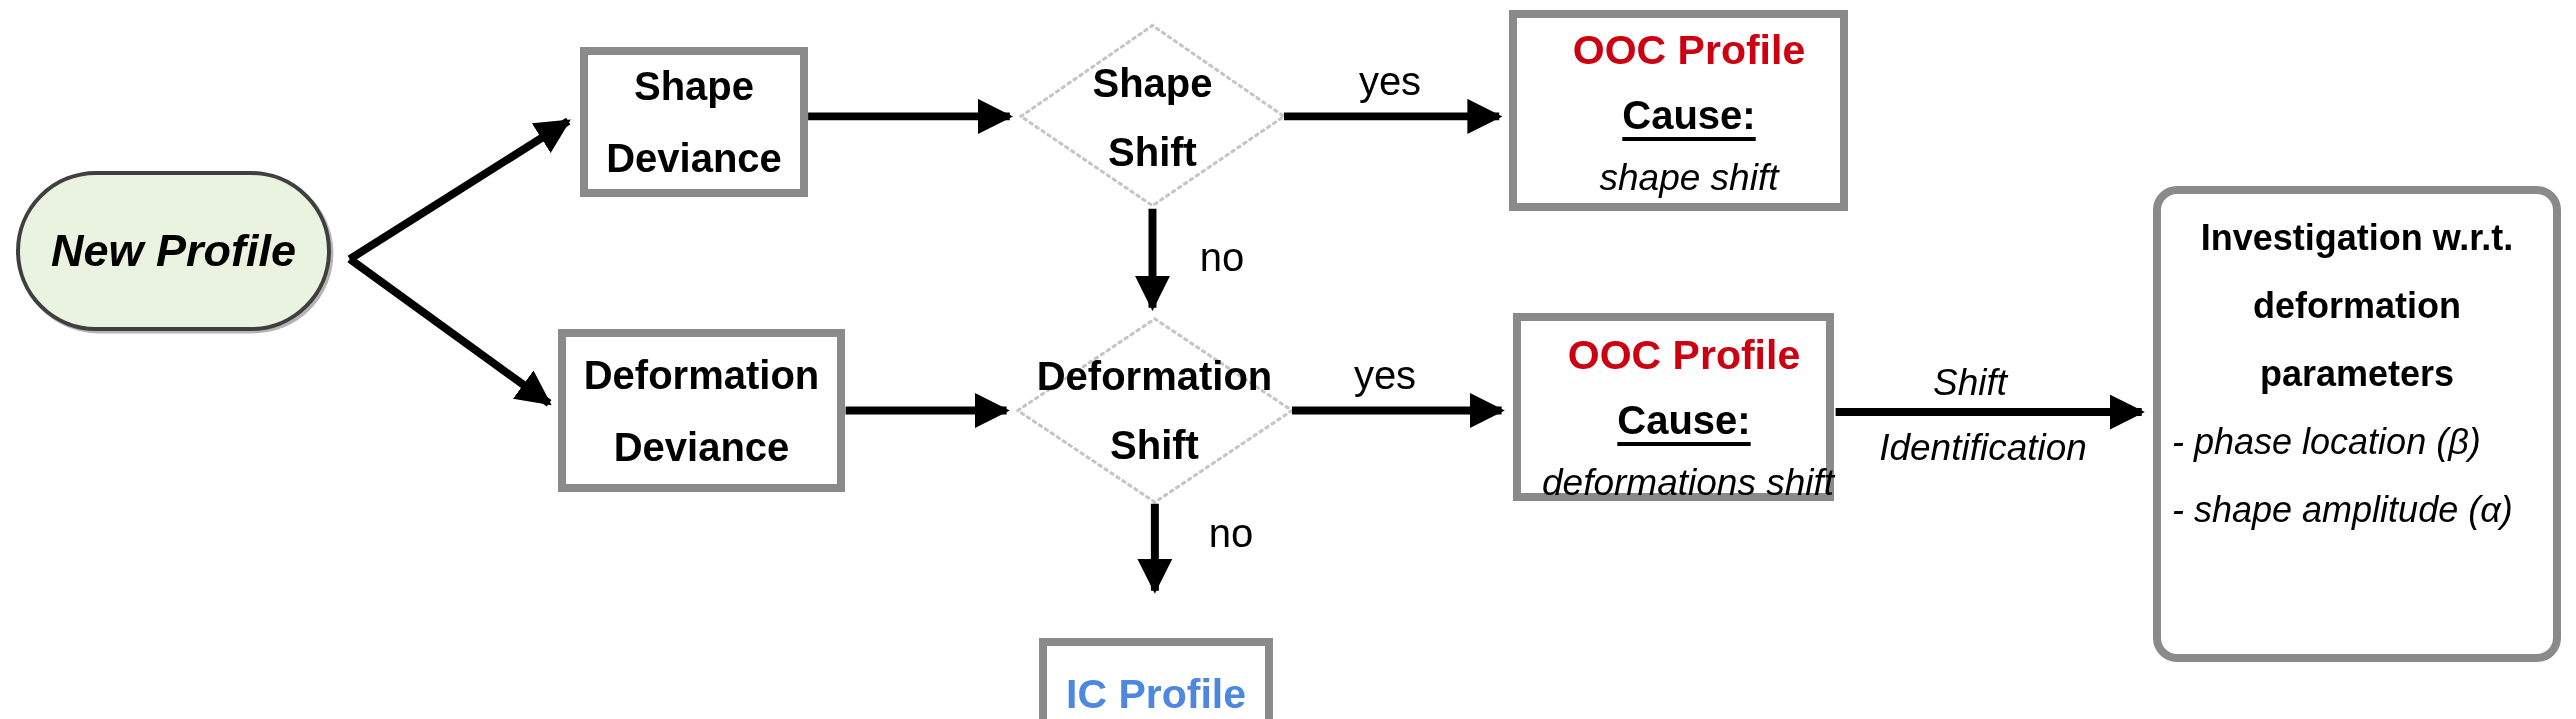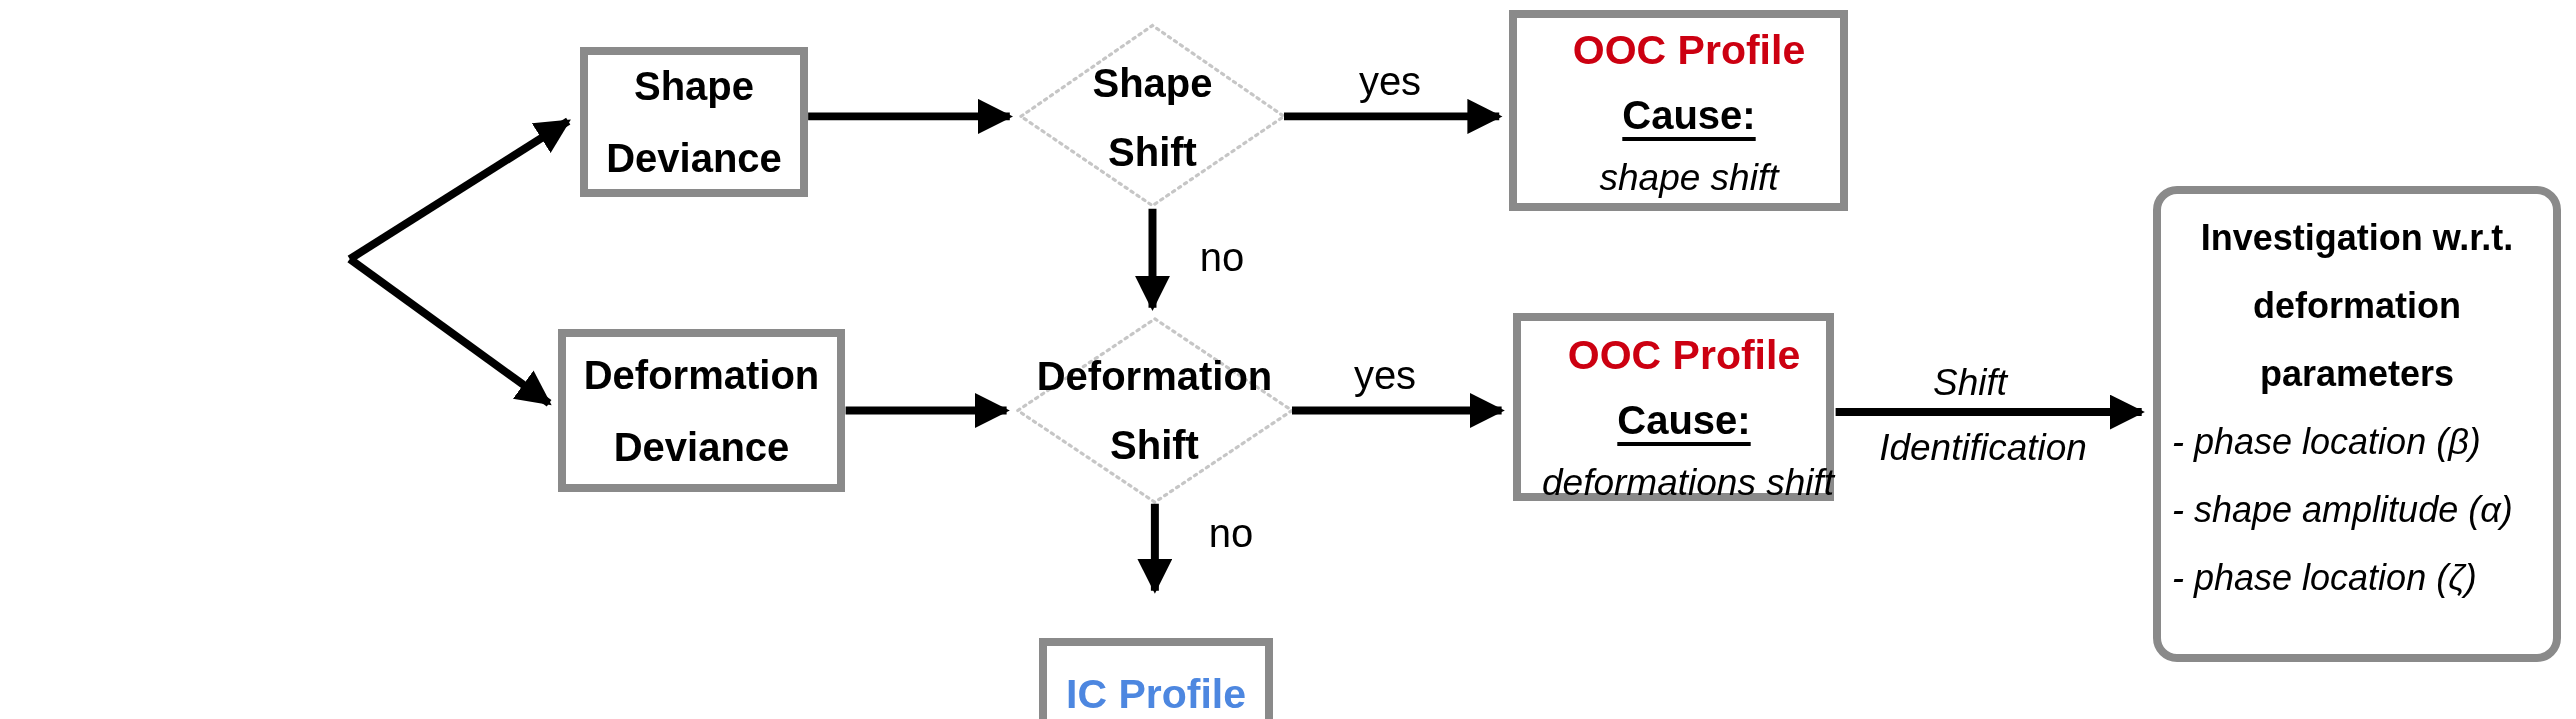--- a/index.html
+++ b/index.html
@@ -64,20 +64,23 @@
     <line class="conn" x1="438" y1="325" x2="688" y2="506" marker-end="url(#ah)"></line>
     <line class="conn" x1="1013" y1="146" x2="1266" y2="146" marker-end="url(#ah)"></line>
     <line class="conn" x1="1610" y1="146" x2="1880" y2="146" marker-end="url(#ah)"></line>
     <line class="conn" x1="1445" y1="262" x2="1445" y2="386" marker-end="url(#ah)"></line>
     <line class="conn" x1="1060" y1="515" x2="1262" y2="515" marker-end="url(#ah)"></line>
     <line class="conn" x1="1620" y1="515" x2="1883" y2="515" marker-end="url(#ah)"></line>
     <line class="conn" x1="1448" y1="632" x2="1448" y2="741" marker-end="url(#ah)"></line>
     <line class="conn" x1="2302" y1="517" x2="2686" y2="517" marker-end="url(#ah)"></line>
   </svg>
 
+  <div class="pill">
+    <span>New Profile</span>
+  </div>
 
   <div class="box center-col" style="left:580px;top:47px;width:228px;height:150px;">
     <div class="node-line">Shape</div>
     <div class="node-line">Deviance</div>
   </div>
 
   <div class="box center-col" style="left:558px;top:329px;width:287px;height:163px;">
     <div class="node-line">Deformation</div>
     <div class="node-line">Deviance</div>
   </div>
@@ -111,21 +114,20 @@
   <div class="box center-col" style="left:1039px;top:638px;width:234px;height:112px;">
     <div class="ic-text">IC Profile</div>
   </div>
 
   <div class="box invest" style="left:2153px;top:186px;width:408px;height:476px;">
     <div class="invest-title">Investigation w.r.t.</div>
     <div class="invest-title">deformation</div>
     <div class="invest-title">parameters</div>
     <div class="invest-item">- phase location (β)</div>
     <div class="invest-item">- shape amplitude (α)</div>
-    <div class="invest-item">- phase location (ζ)</div>
   </div>
 
   <div class="edge-label" style="left:1390px;top:81px;">yes</div>
   <div class="edge-label" style="left:1222px;top:257px;">no</div>
   <div class="edge-label" style="left:1385px;top:375px;">yes</div>
   <div class="edge-label" style="left:1231px;top:533px;">no</div>
   <div class="edge-label italic" style="left:1970px;top:383px;">Shift</div>
   <div class="edge-label italic" style="left:1983px;top:448px;">Identification</div>
 
 </div>

